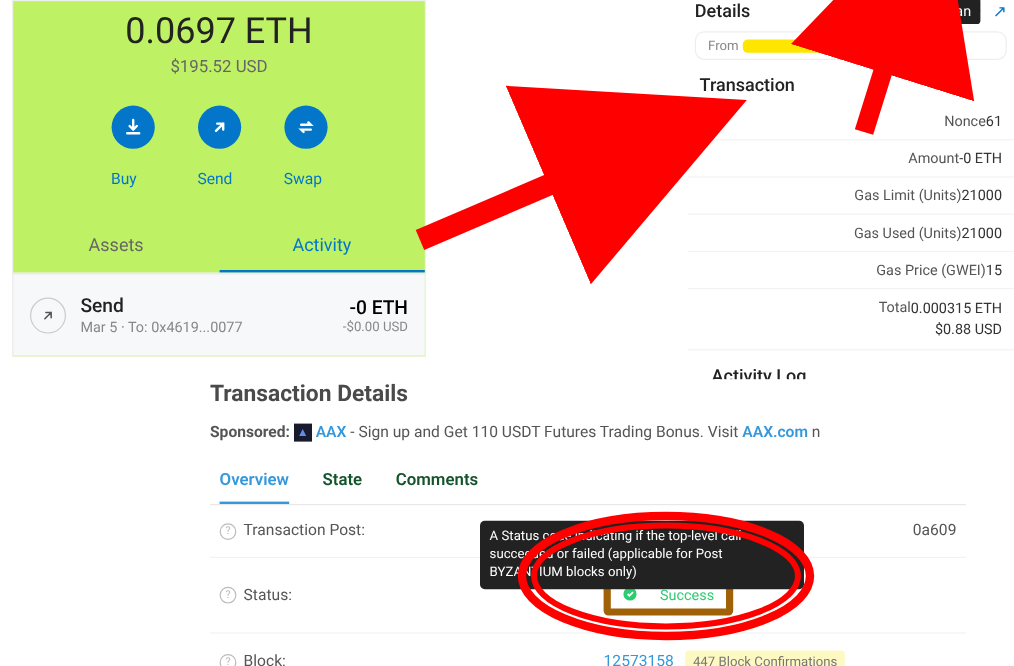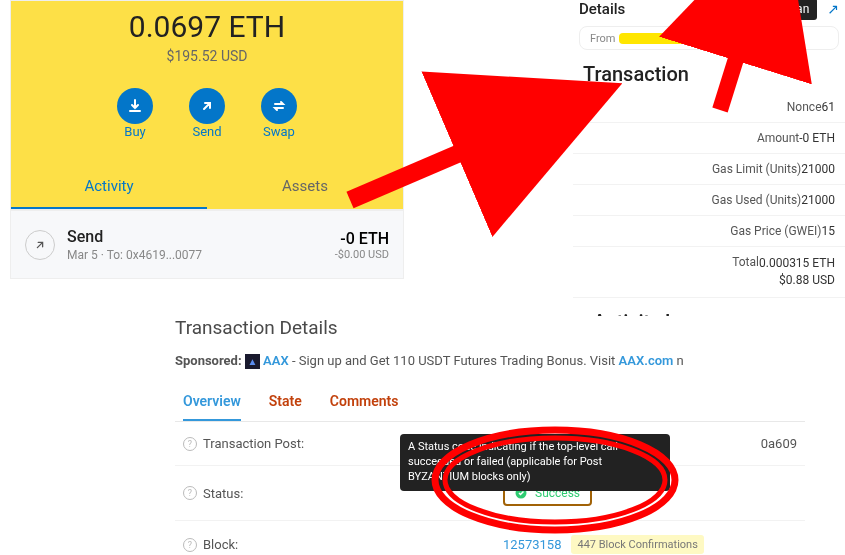--- a/index.html
+++ b/index.html
@@ -1,23 +1,23 @@
 <!DOCTYPE html>
 <html><head>
   <meta charset="utf-8">
   <style>
     * { margin: 0; padding: 0; box-sizing: border-box; font-family: -apple-system, BlinkMacSystemFont, "Segoe UI", Roboto, sans-serif; }
     body { width: 845px; height: 555px; background: #fff; position: relative; overflow: hidden; }
 
     
-    .wallet { position: absolute; left: 10px; top: 0; width: 394px; background: #fde047; border: 1px solid #eee; }
+    .wallet { position: absolute; left: 10px; top: 0; width: 345px; background: #bef264; border: 1px solid #eee; }
     .balance-eth { font-size: 30px; font-weight: 400; text-align: center; margin-top: 8px; color: #222; }
     .balance-usd { font-size: 14px; text-align: center; color: #666; margin-top: 4px; }
     .actions { display: flex; justify-content: center; gap: 36px; margin-top: 24px; }
-    .action-btn { display: flex; flex-direction: column; align-items: center; gap: 0; cursor: pointer; }
+    .action-btn { display: flex; flex-direction: column; align-items: flex-start; gap: 18px; cursor: pointer; }
     .action-circle { width: 36px; height: 36px; border-radius: 50%; background: #0376c9; display: flex; align-items: center; justify-content: center; color: #fff; }
     .action-label { font-size: 13px; color: #0376c9; }
     .tabs { display: flex; margin-top: 26px; border-bottom: 1px solid #eee; }
     .tab { flex: 1; text-align: center; padding: 12px 0; font-size: 15px; color: #666; cursor: pointer; }
     .tab.active { color: #0376c9; border-bottom: 2px solid #0376c9; }
 
     .tx-item { display: flex; align-items: center; padding: 16px 14px; background: #f7f8fa; border-top: 1px solid #eee; cursor: pointer; }
     .tx-icon { width: 30px; height: 30px; border-radius: 50%; border: 1px solid #ccc; display: flex; align-items: center; justify-content: center; margin-right: 12px; color: #555; }
     .tx-main { flex: 1; }
     .tx-title { font-size: 16px; font-weight: 500; color: #222; }
@@ -29,40 +29,40 @@
     
     .details { position: absolute; right: 0; top: -4px; width: 272px; background: #fff; }
     .details-header { display: flex; align-items: center; justify-content: space-between; padding: 2px 6px 6px; }
     .details-title { font-size: 15px; font-weight: 500; color: #222; }
     .tooltip-badge { background: #222; color: #fff; font-size: 12px; padding: 4px 8px; border-radius: 3px; position: relative; }
     .tooltip-badge::after { content: ""; position: absolute; right: -6px; top: 50%; transform: translateY(-50%); border: 6px solid transparent; border-left-color: #222; }
     .ext-link { color: #0376c9; margin-left: 10px; font-size: 14px; }
     .from-to { display: flex; align-items: center; font-size: 11px; color: #888; padding: 4px 10px; gap: 4px; border: 1px solid #eee; border-radius: 8px; margin: 0 6px; }
     .redact { height: 11px; background: #ffe600; border-radius: 4px; }
     .chev { color: #bbb; font-size: 10px; }
-    .section-title { font-size: 20px; font-weight: 500; padding: 12px 10px 6px; color: #222; }
+    .section-title { font-size: 15px; font-weight: 500; padding: 12px 10px 6px; color: #222; }
     .row { display: flex; justify-content: flex-end; padding: 8px 10px; font-size: 12px; color: #555; border-bottom: 1px solid #f2f2f2; }
     .row .val { color: #333; text-align: right; }
     .row.total .val { line-height: 1.4; }
 
     
     .etherscan { position: absolute; left: 175px; top: 316px; width: 630px; background: #fff; }
-    .ether-title { font-size: 19px; color: #4a4a4a; margin-bottom: 14px; font-weight: 400; }
+    .ether-title { font-size: 19px; color: #4a4a4a; margin-bottom: 14px; font-weight: 700; }
     .sponsored { font-size: 13px; color: #555; margin-bottom: 14px; white-space: nowrap; }
     .spon-logo { display: inline-flex; width: 15px; height: 15px; background: #1a1a2e; color: #5b8def; font-size: 10px; align-items: center; justify-content: center; vertical-align: middle; font-style: italic;}
     .spon-link { color: #3498db; font-weight: 600; }
     .ether-tabs { display: flex; gap: 28px; border-bottom: 1px solid #e8e8e8; padding-left: 8px; }
-    .ether-tab { padding: 10px 0; font-size: 14px; color: #c2410c; font-weight: 600; cursor: pointer; }
+    .ether-tab { padding: 10px 0; font-size: 14px; color: #14532d; font-weight: 600; cursor: pointer; }
     .ether-tab.active { color: #3498db; border-bottom: 2px solid #3498db; }
     .ether-row { display: flex; align-items: center; padding: 14px 8px; font-size: 13px; color: #555; border-bottom: 1px solid #f2f2f2; position: relative; }
     .ether-row .label { width: 200px; display: flex; align-items: center; gap: 6px; }
     .help-icon { width: 14px; height: 14px; border: 1px solid #bbb; border-radius: 50%; display: inline-flex; align-items: center; justify-content: center; font-size: 9px; color: #bbb; }
     .ether-val { color: #555; }
     .ether-link { color: #3498db; }
-    .success-badge { display: inline-flex; align-items: center; gap: 8px; padding: 4px 10px; border: 2px solid #a16207; color: #2ecc71; border-radius: 4px; font-size: 12px; }
+    .success-badge { display: inline-flex; gap: 19px; padding: 4px 10px; border: 6px solid #a16207; color: #2ecc71; border-radius: 4px; font-size: 12px; }
     .confirmations { display: inline-block; background: #fef9c3; color: #777; font-size: 11px; padding: 3px 6px; border-radius: 3px; margin-left: 10px; }
 
     .status-tooltip { position: absolute; left: 400px; top: 434px; width: 270px; background: #222; color: #fff; font-size: 11px; padding: 6px 8px; border-radius: 4px; line-height: 1.35; z-index: 5; }
     .anno-svg { position: absolute; left: 0; top: 0; width: 845px; height: 555px; pointer-events: none; z-index: 10; }
   </style>
 </head>
 <body>
 
 <div class="wallet">
   <div class="balance-eth">0.0697 ETH</div>
@@ -87,22 +87,22 @@
     <div class="action-btn">
       <div class="action-circle">
         <svg width="16" height="16" viewBox="0 0 16 16">
             <path d="M4 6h8l-2-2M12 10H4l2 2" stroke="#fff" stroke-width="2" fill="none" stroke-linecap="round"></path>
           </svg>
       </div>
       <div class="action-label">Swap</div>
     </div>
   </div>
   <div class="tabs">
+    <div class="tab">Assets</div>
     <div class="tab active">Activity</div>
-    <div class="tab">Assets</div>
   </div>
   <div class="tx-item">
     <div class="tx-icon">
       <svg width="14" height="14" viewBox="0 0 16 16">
           <path d="M5 11l6-6M6 5h5v5" stroke="#555" stroke-width="1.5" fill="none" stroke-linecap="round"></path>
         </svg>
     </div>
     <div class="tx-main">
       <div class="tx-title">Send</div>
       <div class="tx-sub">Mar 5 · To: 0x4619...0077</div>

